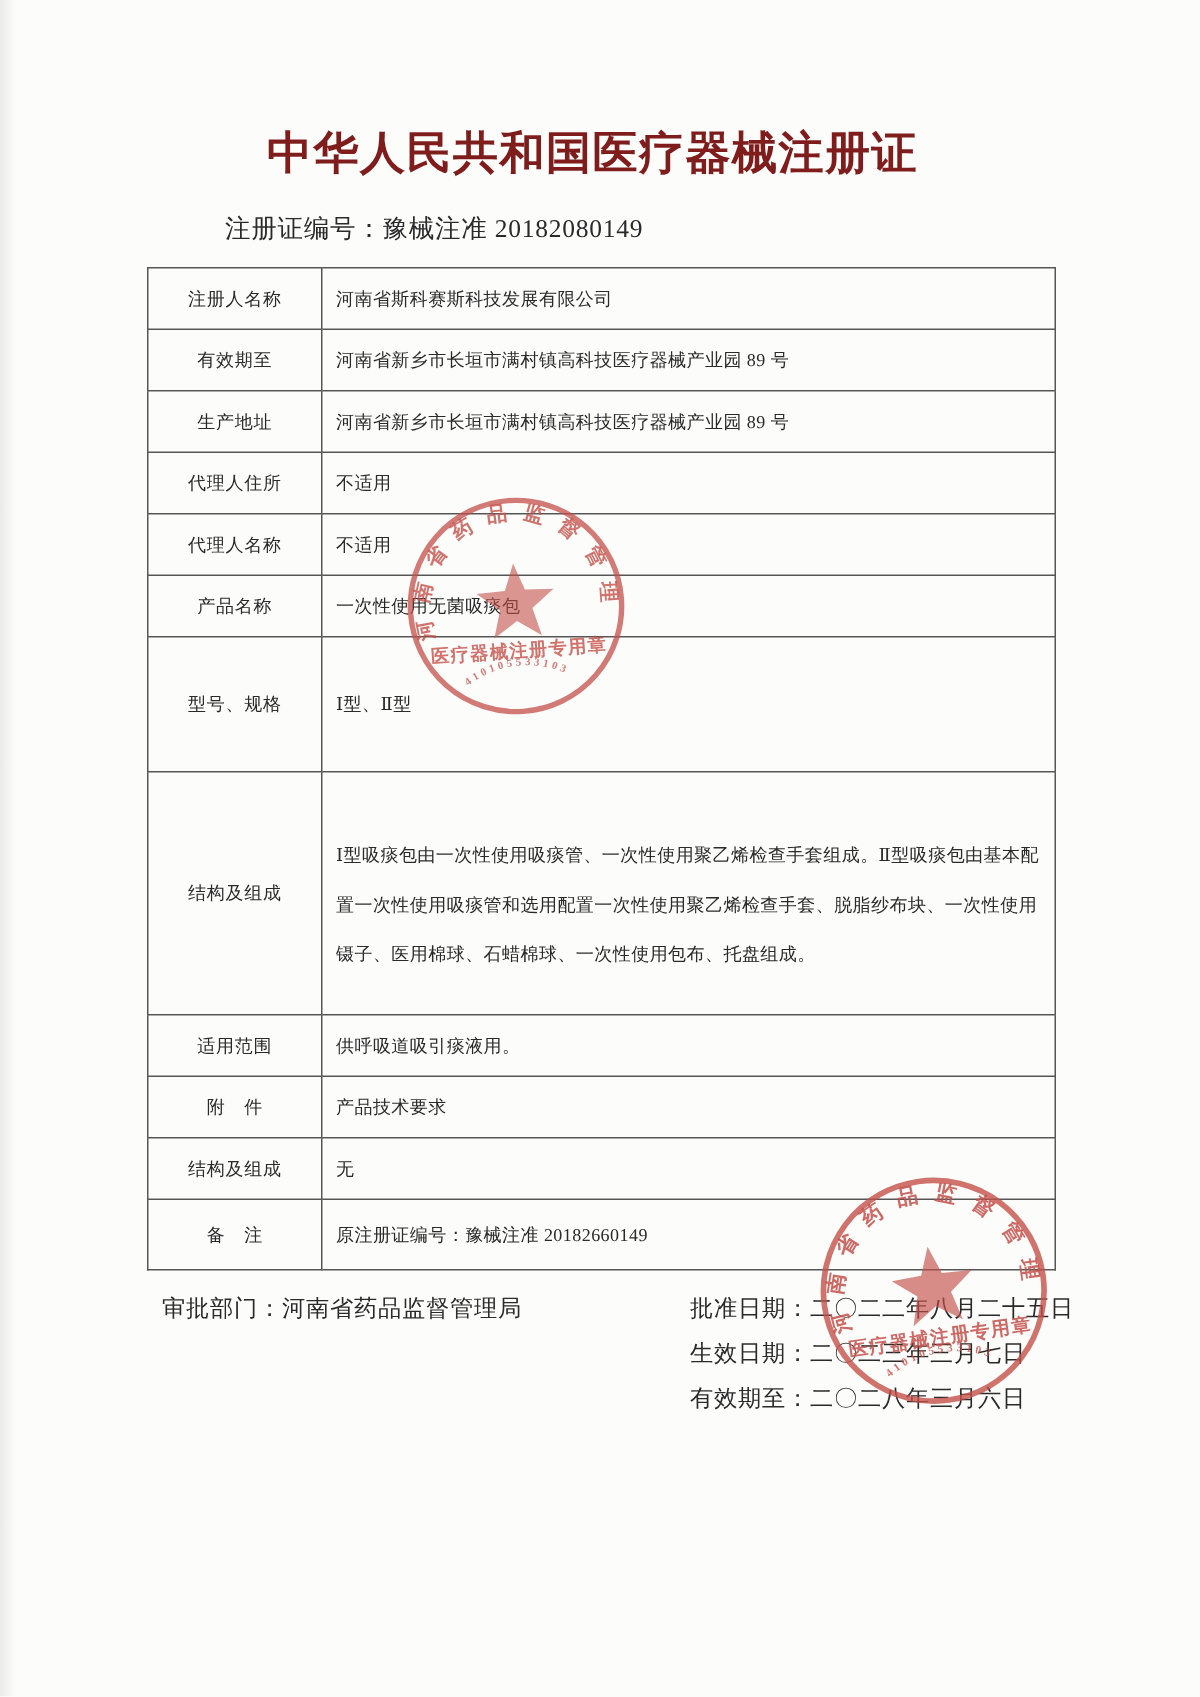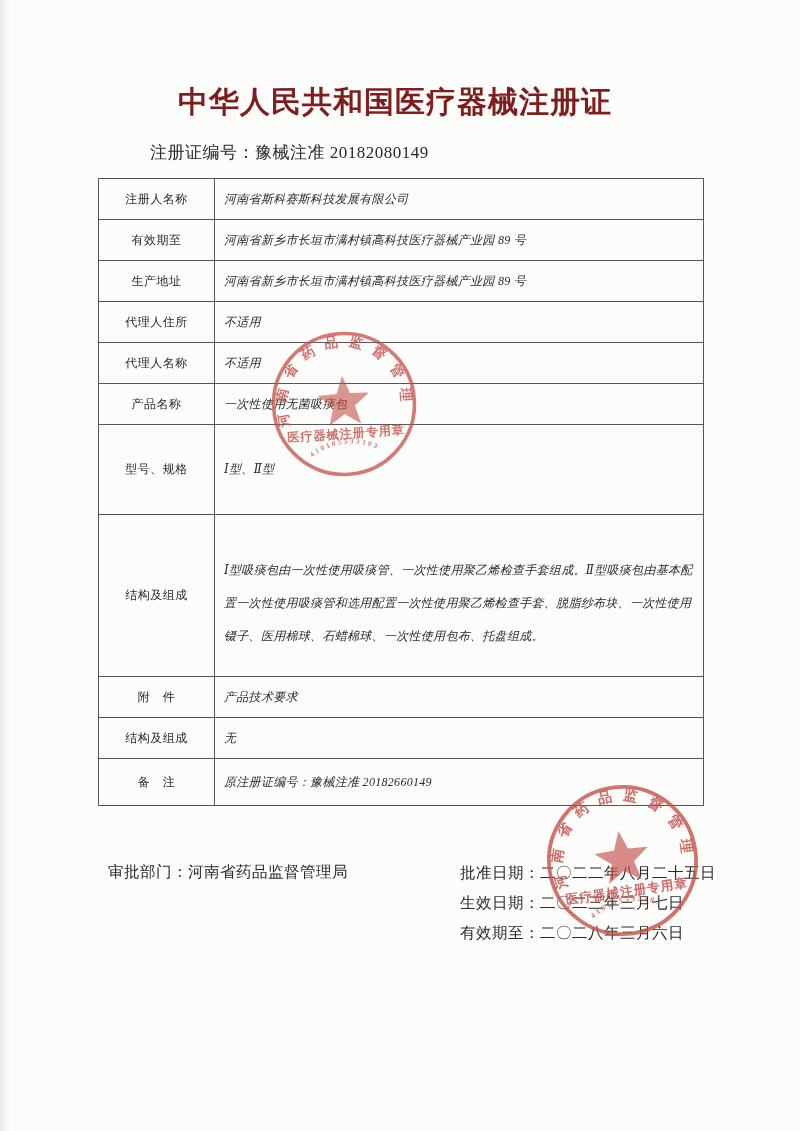--- a/index.html
+++ b/index.html
@@ -21,21 +21,21 @@
   .cert-line{
     position:absolute;top:141px;left:130px;font-size:17px;letter-spacing:.5px;color:#2a2a2a;margin-left:20px;
   }
   table.cert{
     position:absolute;top:178px;left:98px;width:606px;
     border-collapse:collapse;table-layout:fixed;
     font-size:12px;color:#2a2a2a;
   }
   table.cert td{border:1px solid #565656;}
   td.lbl{width:111px;text-align:center;letter-spacing:.5px;padding:0 2px;}
-  td.val{padding:2px 9px;letter-spacing:.3px;font-style:italic;}
+  td.val{padding:2px 9px;letter-spacing:.3px;}
   tr.r-s{height:41px;}
   tr.r-m{height:90px;}
   tr.r-l{height:162px;}
   tr.r-e{height:47px;}
   td.val.para{line-height:33px;padding-top:22px;padding-bottom:6px;}
   .footer{position:absolute;top:858px;left:0;width:800px;font-size:15.5px;color:#2a2a2a;}
   .dept-line{position:absolute;left:108px;top:4px;letter-spacing:.5px;}
   .dates{position:absolute;left:460px;top:0;line-height:30px;letter-spacing:.5px;}
   .dates div{white-space:nowrap;}
   .stamp{position:absolute;pointer-events:none;}
@@ -82,20 +82,24 @@
   </tr>
   <tr class="r-m">
     <td class="lbl">型号、规格</td>
     <td class="val">Ⅰ型、Ⅱ型</td>
   </tr>
   <tr class="r-l">
     <td class="lbl">结构及组成</td>
     <td class="val para">Ⅰ型吸痰包由一次性使用吸痰管、一次性使用聚乙烯检查手套组成。Ⅱ型吸痰包由基本配置一次性使用吸痰管和选用配置一次性使用聚乙烯检查手套、脱脂纱布块、一次性使用镊子、医用棉球、石蜡棉球、一次性使用包布、托盘组成。</td>
   </tr>
   <tr class="r-s">
+    <td class="lbl">适用范围</td>
+    <td class="val">供呼吸道吸引痰液用。</td>
+  </tr>
+  <tr class="r-s">
     <td class="lbl">附　件</td>
     <td class="val">产品技术要求</td>
   </tr>
   <tr class="r-s">
     <td class="lbl">结构及组成</td>
     <td class="val">无</td>
   </tr>
   <tr class="r-e">
     <td class="lbl">备　注</td>
     <td class="val">原注册证编号：豫械注准 20182660149</td>

